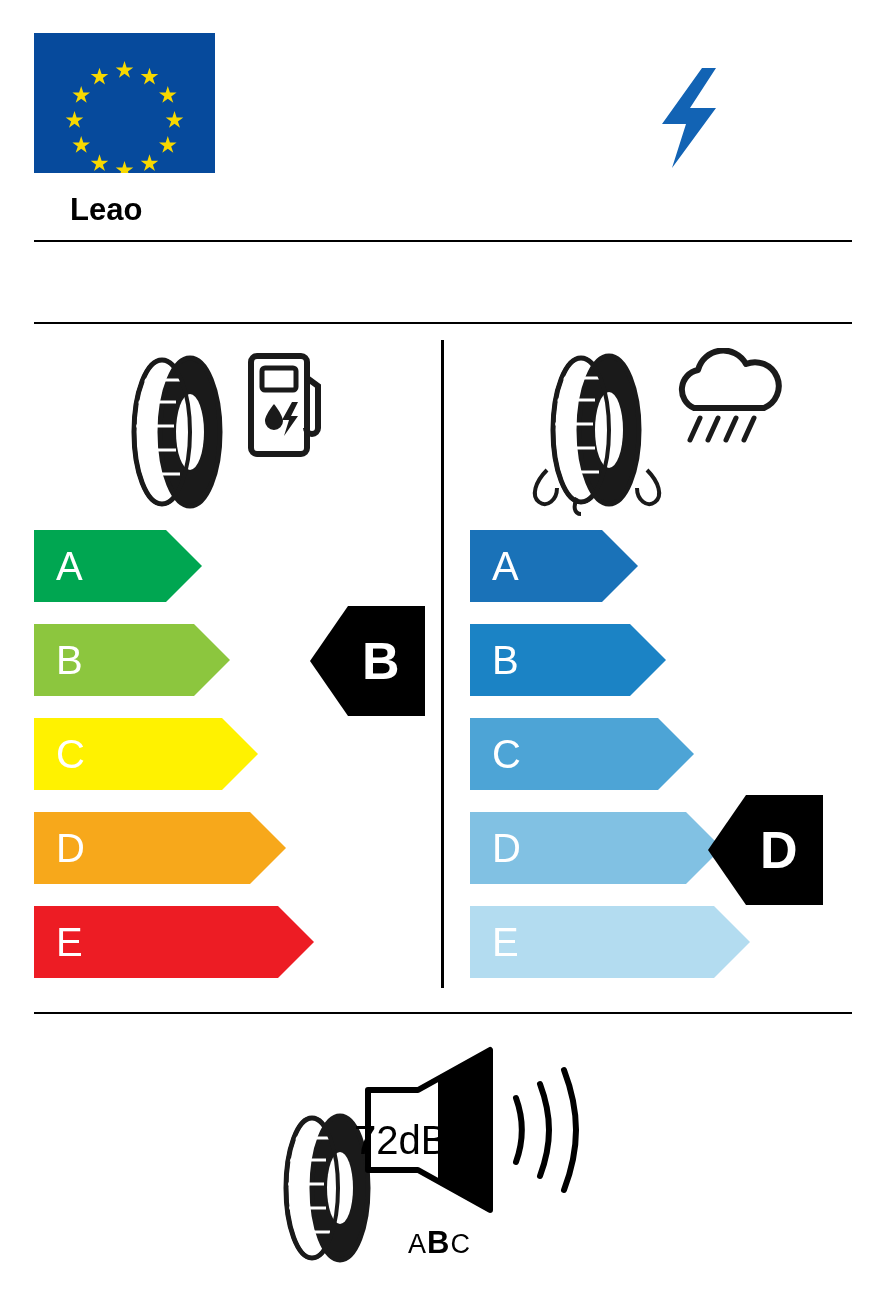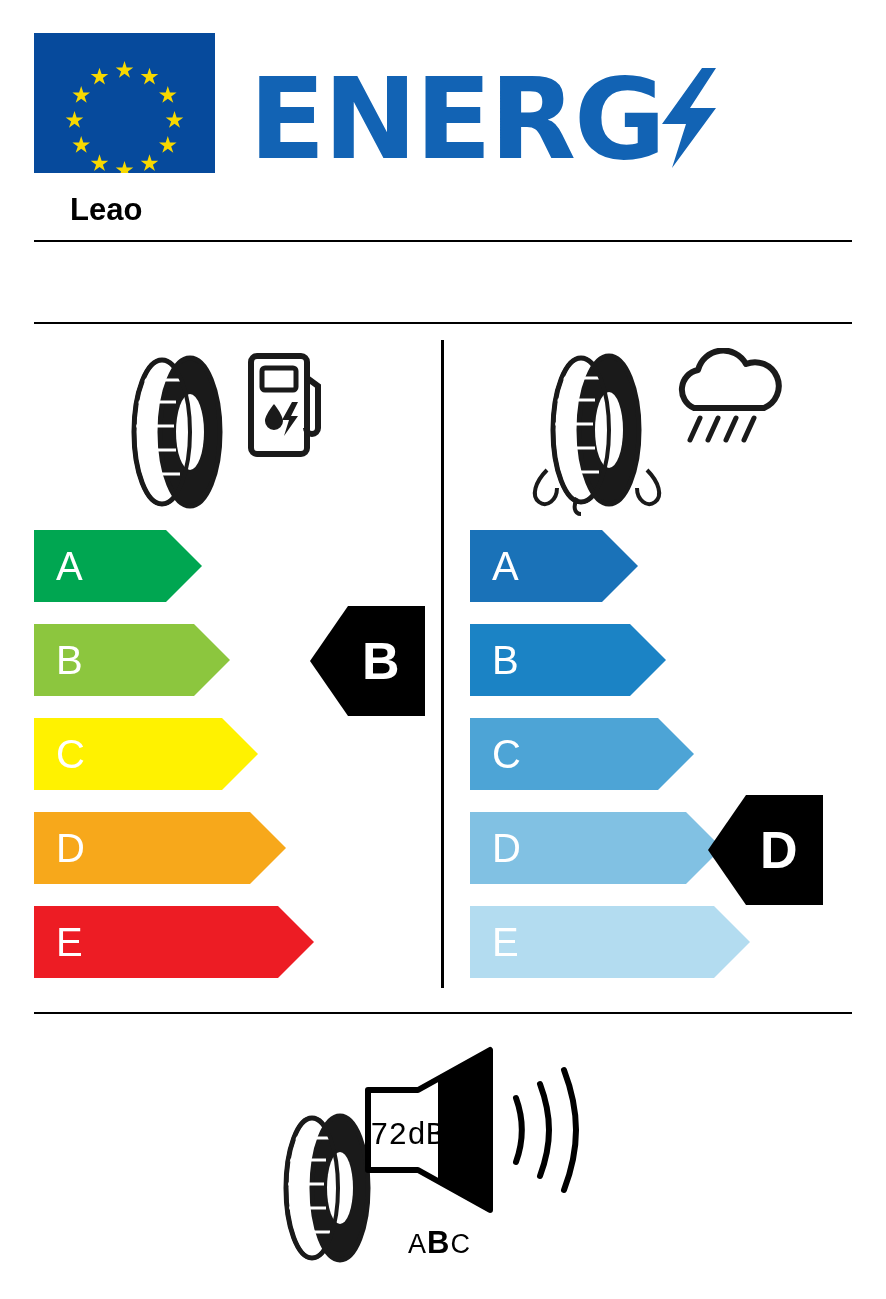--- a/index.html
+++ b/index.html
@@ -121,25 +121,25 @@
   
   .noise-section {
     position: absolute;
     left: 270px;
     top: 1040px;
     width: 350px;
     height: 230px;
   }
   .noise-db {
     position: absolute;
-    left: 100px;
+    left: 84px;
     top: 78px;
-    font-size: 31px;
+    font-size: 40px;
     color: #000000;
-    font-family: Liberation Mono, monospace;
+    font-family: Liberation Sans, sans-serif;
   }
   .noise-classes {
     position: absolute;
     left: 138px;
     top: 185px;
     font-size: 27px;
     color: #000000;
     letter-spacing: 1px;
   }
   .noise-classes .sel {
@@ -165,21 +165,20 @@
           <polygon points="115.5,121.3 117.6,127.7 124.3,127.7 118.9,131.7 121,138.1 115.5,134.1 110,138.1 112.1,131.7 106.7,127.7 113.4,127.7"></polygon>
           <polygon points="90.5,128 92.6,134.4 99.3,134.4 93.9,138.4 96,144.8 90.5,140.8 85,144.8 87.1,138.4 81.7,134.4 88.4,134.4"></polygon>
           <polygon points="65.5,121.3 67.6,127.7 74.3,127.7 68.9,131.7 71,138.1 65.5,134.1 60,138.1 62.1,131.7 56.7,127.7 63.4,127.7"></polygon>
           <polygon points="47.2,103 49.3,109.4 56,109.4 50.6,113.4 52.7,119.8 47.2,115.8 41.7,119.8 43.8,113.4 38.4,109.4 45.1,109.4"></polygon>
           <polygon points="40.5,78 42.6,84.4 49.3,84.4 43.9,88.4 46,94.8 40.5,90.8 35,94.8 37.1,88.4 31.7,84.4 38.4,84.4"></polygon>
           <polygon points="47.2,53 49.3,59.4 56,59.4 50.6,63.4 52.7,69.8 47.2,65.8 41.7,69.8 43.8,63.4 38.4,59.4 45.1,59.4"></polygon>
           <polygon points="65.5,34.7 67.6,41.1 74.3,41.1 68.9,45.1 71,51.5 65.5,47.5 60,51.5 62.1,45.1 56.7,41.1 63.4,41.1"></polygon>
         </g>
       </svg>
     </div>
-    <div class="energy-word">ENERG</div>
     <div class="bolt">
       <svg width="70" height="100" viewBox="0 0 70 100">
         <polygon points="48,0 8,56 32,56 18,100 62,40 36,40 62,0" fill="#1263b4"></polygon>
       </svg>
     </div>
   </div>
 
   <div class="brand-name">Leao</div>
   <div class="rule rule-under-brand"></div>
   <div class="rule rule-top-section"></div>

